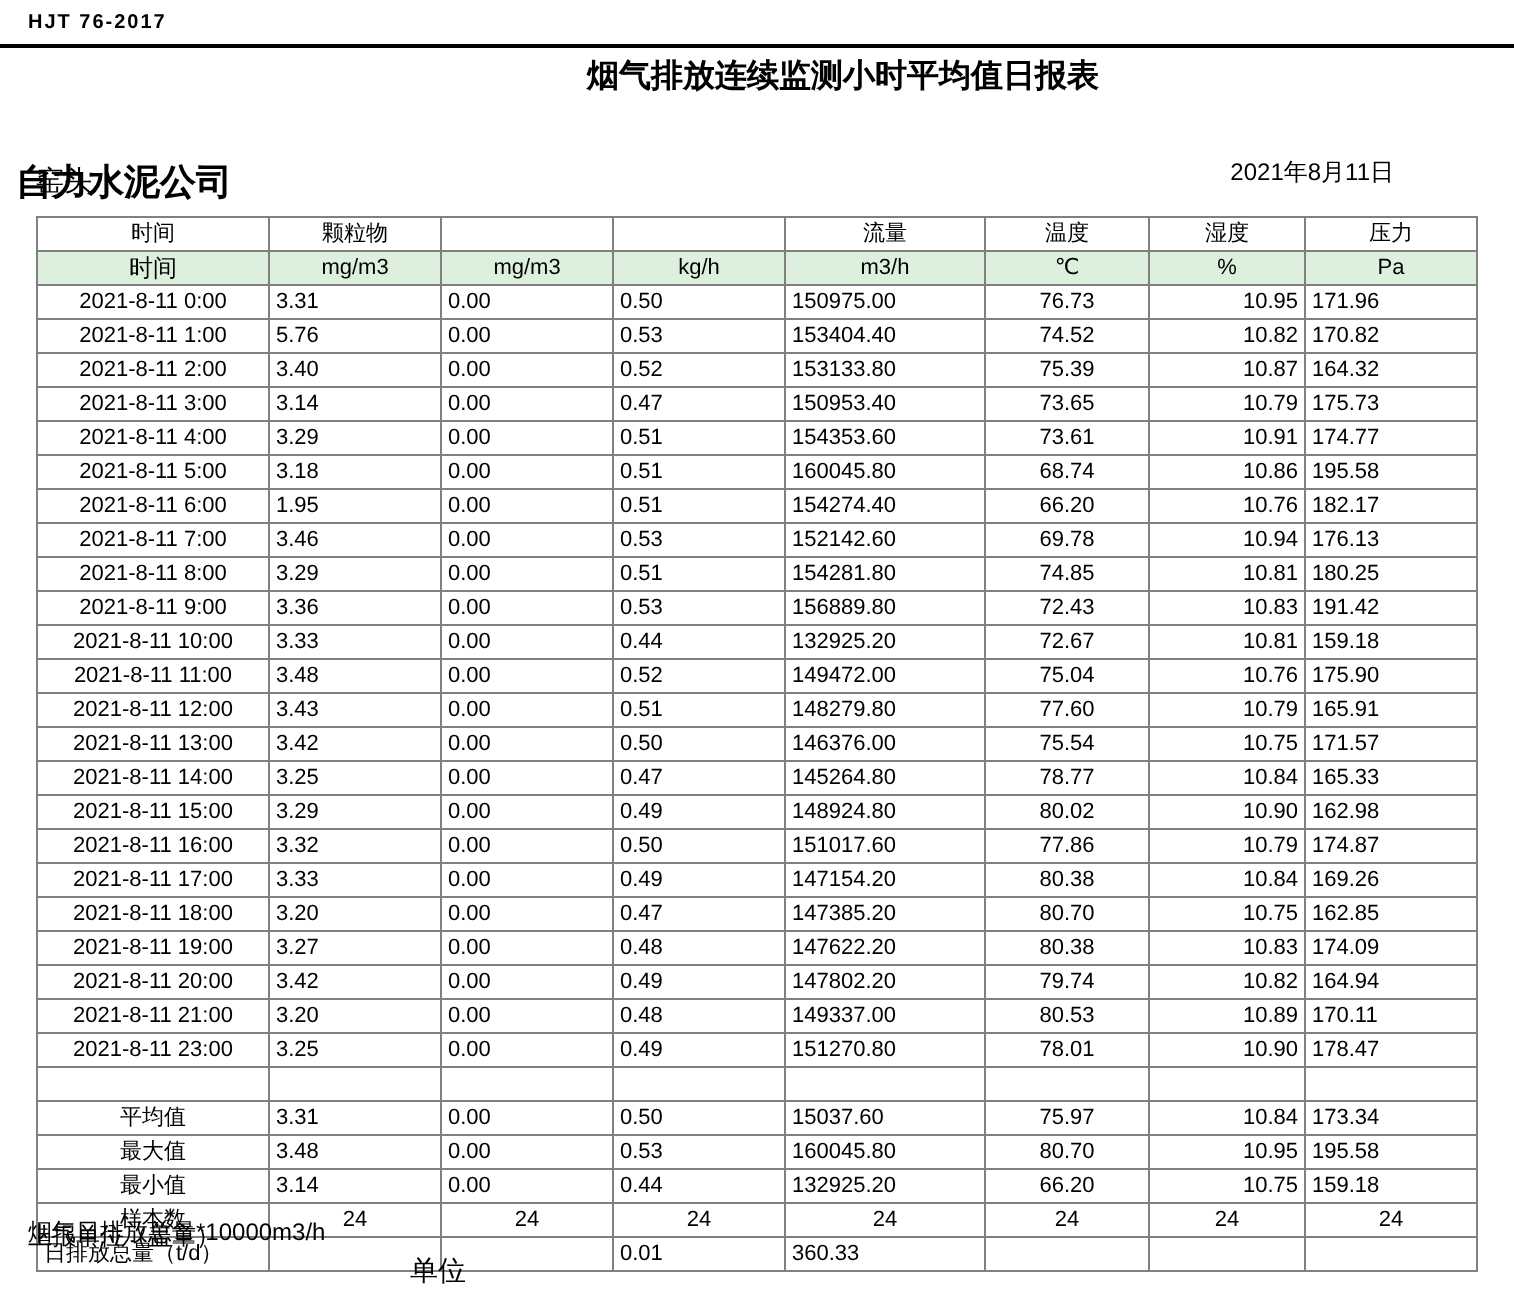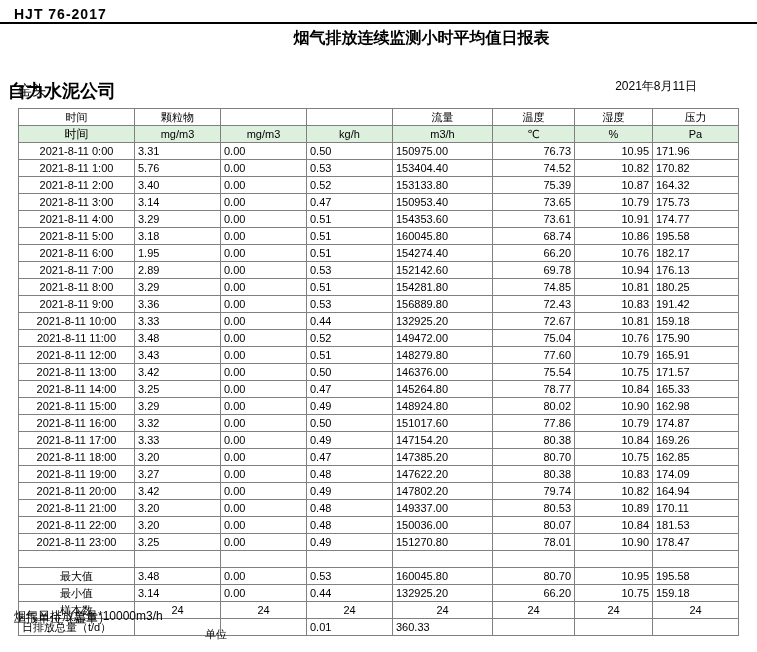--- a/index.html
+++ b/index.html
@@ -7,21 +7,21 @@
     width:757px;height:652px;
     background:#ffffff;
     font-family:"Liberation Sans","DejaVu Sans",sans-serif;
     font-size:12px;
     color:#000000;
     position:relative;
     overflow:hidden;
   }
   .std-code{
     position:absolute;left:14px;top:6px;
-    font-weight:bold;font-size:14px;letter-spacing:1px;
+    font-weight:bold;font-size:10px;letter-spacing:1px;
   }
   .hr-top{
     position:absolute;left:0px;top:22px;width:757px;height:2px;
     background:#000;
   }
   .doc-title{
     position:absolute;left:10px;top:28px;width:757px;
     text-align:center;font-weight:bold;font-size:16px;padding-left:33px;
   }
   .company{
@@ -47,21 +47,21 @@
     height:16px;
     padding:0 3px;
     font-size:11px;
     line-height:15px;
     white-space:nowrap;
     overflow:hidden;
   }
   .c-time{width:116px;text-align:center;}
   .c-num{width:86px;text-align:left;}
   .c-flow{width:100px;text-align:left;}
-  .c-temp{width:82px;text-align:right;}
+  .c-temp{width:82px;text-align:center;}
   .c-hum{width:78px;text-align:right;}
   .c-pres{width:86px;text-align:left;}
 
   .hdr-row td{
     height:26px;
     text-align:center;
     font-size:12px;
   }
   .unit-row td{
     background:#ddf0dd;
@@ -74,21 +74,21 @@
   .summary td{height:17px;}
   .summary .lbl{text-align:center;}
   .total-row td{height:17px;}
   .footer1{
     position:absolute;left:14px;top:608px;font-size:12px;
   }
   .footer2{
     position:absolute;left:14px;top:610px;font-size:12px;
   }
   .footer3{
-    position:absolute;left:205px;top:627px;font-size:11px;
+    position:absolute;left:205px;top:627px;font-size:14px;
   }
 </style>
 </head>
 <body>
 
 <div class="std-code">HJT 76-2017</div>
 <div class="hr-top"></div>
 <div class="doc-title">烟气排放连续监测小时平均值日报表</div>
 <div class="company">自力水泥公司</div>
 <div class="dept">窑头</div>
@@ -191,21 +191,21 @@
         <td class="c-num">1.95</td>
         <td class="c-num">0.00</td>
         <td class="c-num">0.51</td>
         <td class="c-flow">154274.40</td>
         <td class="c-temp">66.20</td>
         <td class="c-hum">10.76</td>
         <td class="c-pres">182.17</td>
       </tr>
       <tr>
         <td class="c-time">2021-8-11 7:00</td>
-        <td class="c-num">2.89</td>
+        <td class="c-num">3.46</td>
         <td class="c-num">0.00</td>
         <td class="c-num">0.53</td>
         <td class="c-flow">152142.60</td>
         <td class="c-temp">69.78</td>
         <td class="c-hum">10.94</td>
         <td class="c-pres">176.13</td>
       </tr>
       <tr>
         <td class="c-time">2021-8-11 8:00</td>
         <td class="c-num">3.29</td>
@@ -338,30 +338,20 @@
       </tr>
       <tr>
         <td class="c-time">2021-8-11 21:00</td>
         <td class="c-num">3.20</td>
         <td class="c-num">0.00</td>
         <td class="c-num">0.48</td>
         <td class="c-flow">149337.00</td>
         <td class="c-temp">80.53</td>
         <td class="c-hum">10.89</td>
         <td class="c-pres">170.11</td>
-      </tr>
-      <tr>
-        <td class="c-time">2021-8-11 22:00</td>
-        <td class="c-num">3.20</td>
-        <td class="c-num">0.00</td>
-        <td class="c-num">0.48</td>
-        <td class="c-flow">150036.00</td>
-        <td class="c-temp">80.07</td>
-        <td class="c-hum">10.84</td>
-        <td class="c-pres">181.53</td>
       </tr>
       <tr>
         <td class="c-time">2021-8-11 23:00</td>
         <td class="c-num">3.25</td>
         <td class="c-num">0.00</td>
         <td class="c-num">0.49</td>
         <td class="c-flow">151270.80</td>
         <td class="c-temp">78.01</td>
         <td class="c-hum">10.90</td>
         <td class="c-pres">178.47</td>
@@ -370,20 +360,30 @@
         <td class="c-time">&nbsp;</td>
         <td class="c-num">&nbsp;</td>
         <td class="c-num">&nbsp;</td>
         <td class="c-num">&nbsp;</td>
         <td class="c-flow">&nbsp;</td>
         <td class="c-temp">&nbsp;</td>
         <td class="c-hum">&nbsp;</td>
         <td class="c-pres">&nbsp;</td>
       </tr>
       <tr class="summary">
+        <td class="c-time lbl">平均值</td>
+        <td class="c-num">3.31</td>
+        <td class="c-num">0.00</td>
+        <td class="c-num">0.50</td>
+        <td class="c-flow">15037.60</td>
+        <td class="c-temp">75.97</td>
+        <td class="c-hum">10.84</td>
+        <td class="c-pres">173.34</td>
+      </tr>
+      <tr class="summary">
         <td class="c-time lbl">最大值</td>
         <td class="c-num">3.48</td>
         <td class="c-num">0.00</td>
         <td class="c-num">0.53</td>
         <td class="c-flow">160045.80</td>
         <td class="c-temp">80.70</td>
         <td class="c-hum">10.95</td>
         <td class="c-pres">195.58</td>
       </tr>
       <tr class="summary">

